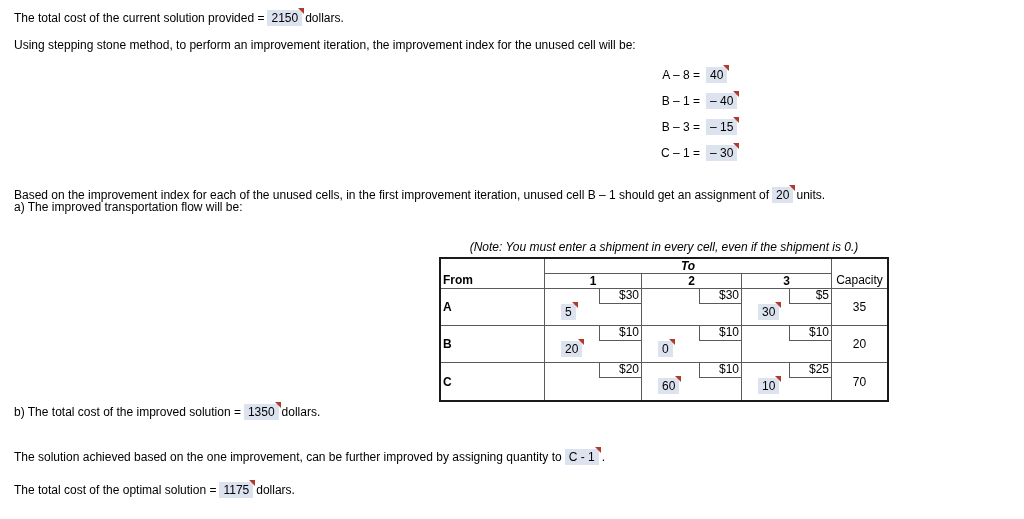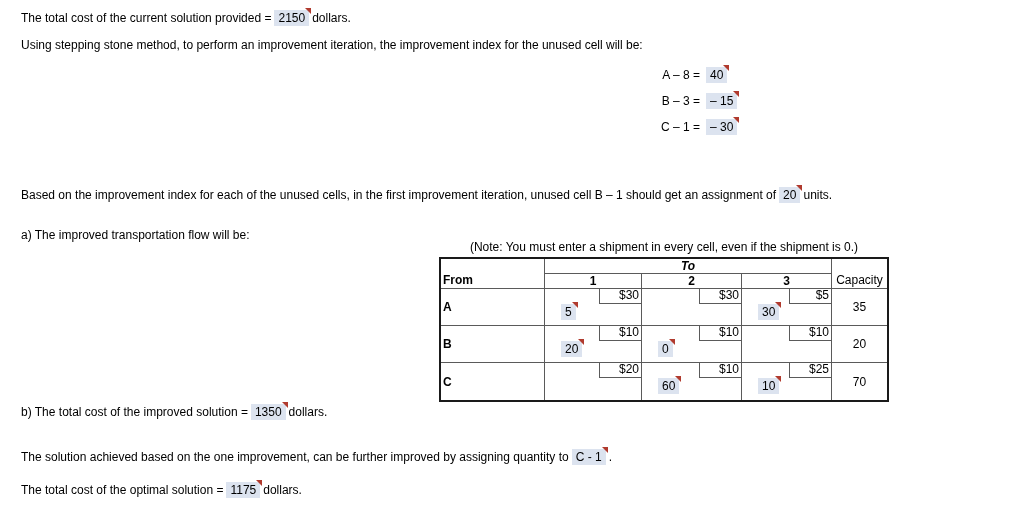--- a/index.html
+++ b/index.html
@@ -1,41 +1,41 @@
 <!DOCTYPE html>
 <html><head>
 <meta charset="utf-8">
 <style>
   html,body { margin:0; padding:0; }
   body {
     width:1024px; height:519px; position:relative; background:#ffffff;
     font-family:"Liberation Sans", sans-serif; font-size:12px; color:#000;
     overflow:hidden;
   }
-  .line { position:absolute; left:14px; white-space:nowrap; line-height:14px;margin-left:7px; }
+  .line { position:absolute; left:14px; white-space:nowrap; line-height:14px; }
 
   
   .hl {
     display:inline-block; position:relative; background:#dce3ef;
     padding:1px 4px; margin:0 3px; line-height:14px; vertical-align:baseline;
   }
   .tri {
     position:absolute; top:-2px; right:-2px; width:0; height:0;
     border-top:6px solid #b03a2e; border-left:6px solid transparent;
   }
 
   
   .idx { position:absolute; left:656px; top:62px; }
   .idx-row { height:26px; display:flex; align-items:center; }
   .idx-label { display:inline-block; width:44px; text-align:right; white-space:pre; }
   .idx-row .hl { margin-left:6px; }
 
   
   .note { position:absolute; left:439px; top:240px; width:450px;
-          text-align:center; white-space:nowrap; }
+          text-align:center; font-style:italic; white-space:nowrap; }
 
   
   .tbl {
     position:absolute; left:439px; top:257px; display:grid;
     grid-template-columns:104px 97px 100px 90px 55px;
     grid-template-rows:15px 15px 37px 37px 37px;
     border:2px solid #1a1a1a; background:#fff;
   }
   .cell { position:relative; box-sizing:border-box;
           border-right:1px solid #5a5a5a; border-bottom:1px solid #5a5a5a; }
@@ -67,32 +67,36 @@
 <div class="line" style="top:10px"><span>The total cost of the current solution provided =</span><span class="hl"><span>2150</span><span class="tri"></span></span><span>dollars.</span></div>
 
 <div class="line" style="top:38px">Using stepping stone method, to perform an improvement iteration, the improvement index for the unused cell will be:</div>
 
 <div class="idx">
   <div class="idx-row">
       <span class="idx-label">A – 8 =</span>
       <span class="hl"><span>40</span><span class="tri"></span></span>
     </div>
   <div class="idx-row">
+      <span class="idx-label">B – 1 =</span>
+      <span class="hl"><span>– 40</span><span class="tri"></span></span>
+    </div>
+  <div class="idx-row">
       <span class="idx-label">B – 3 =</span>
       <span class="hl"><span>– 15</span><span class="tri"></span></span>
     </div>
   <div class="idx-row">
       <span class="idx-label">C – 1 =</span>
       <span class="hl"><span>– 30</span><span class="tri"></span></span>
     </div>
 </div>
 
 <div class="line" style="top:187px"><span>Based on the improvement index for each of the unused cells, in the first improvement iteration, unused cell B – 1 should get an assignment of</span><span class="hl"><span>20</span><span class="tri"></span></span><span>units.</span></div>
 
-<div class="line" style="top:228px">a) The improved transportation flow will be:</div>
+<div class="line" style="top:200px">a) The improved transportation flow will be:</div>
 
 <div class="note">(Note: You must enter a shipment in every cell, even if the shipment is 0.)</div>
 
 <div class="tbl">
   <div class="cell to-cell">To</div>
   <div class="cell from-cell">From</div>
   <div class="cell cap-h">Capacity</div>
   <div class="cell colh c2">1</div>
   <div class="cell colh c3">2</div>
   <div class="cell colh c4">3</div>

